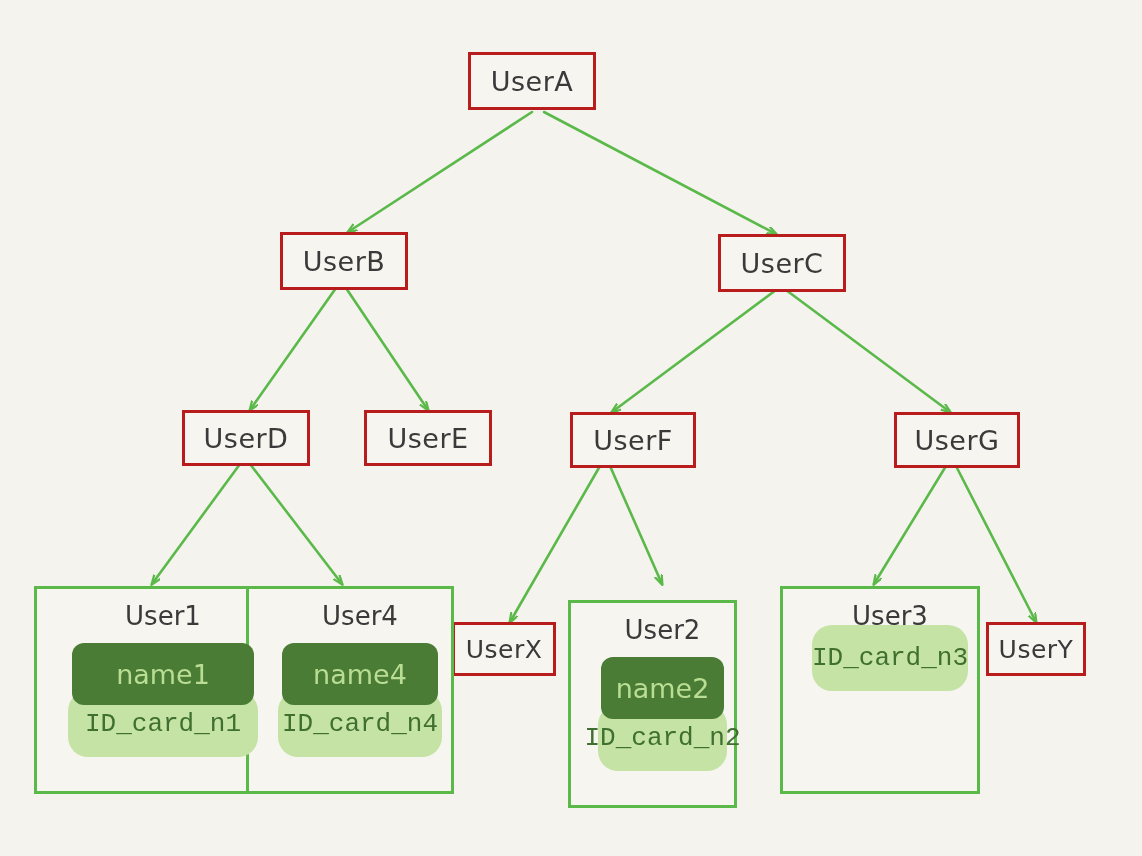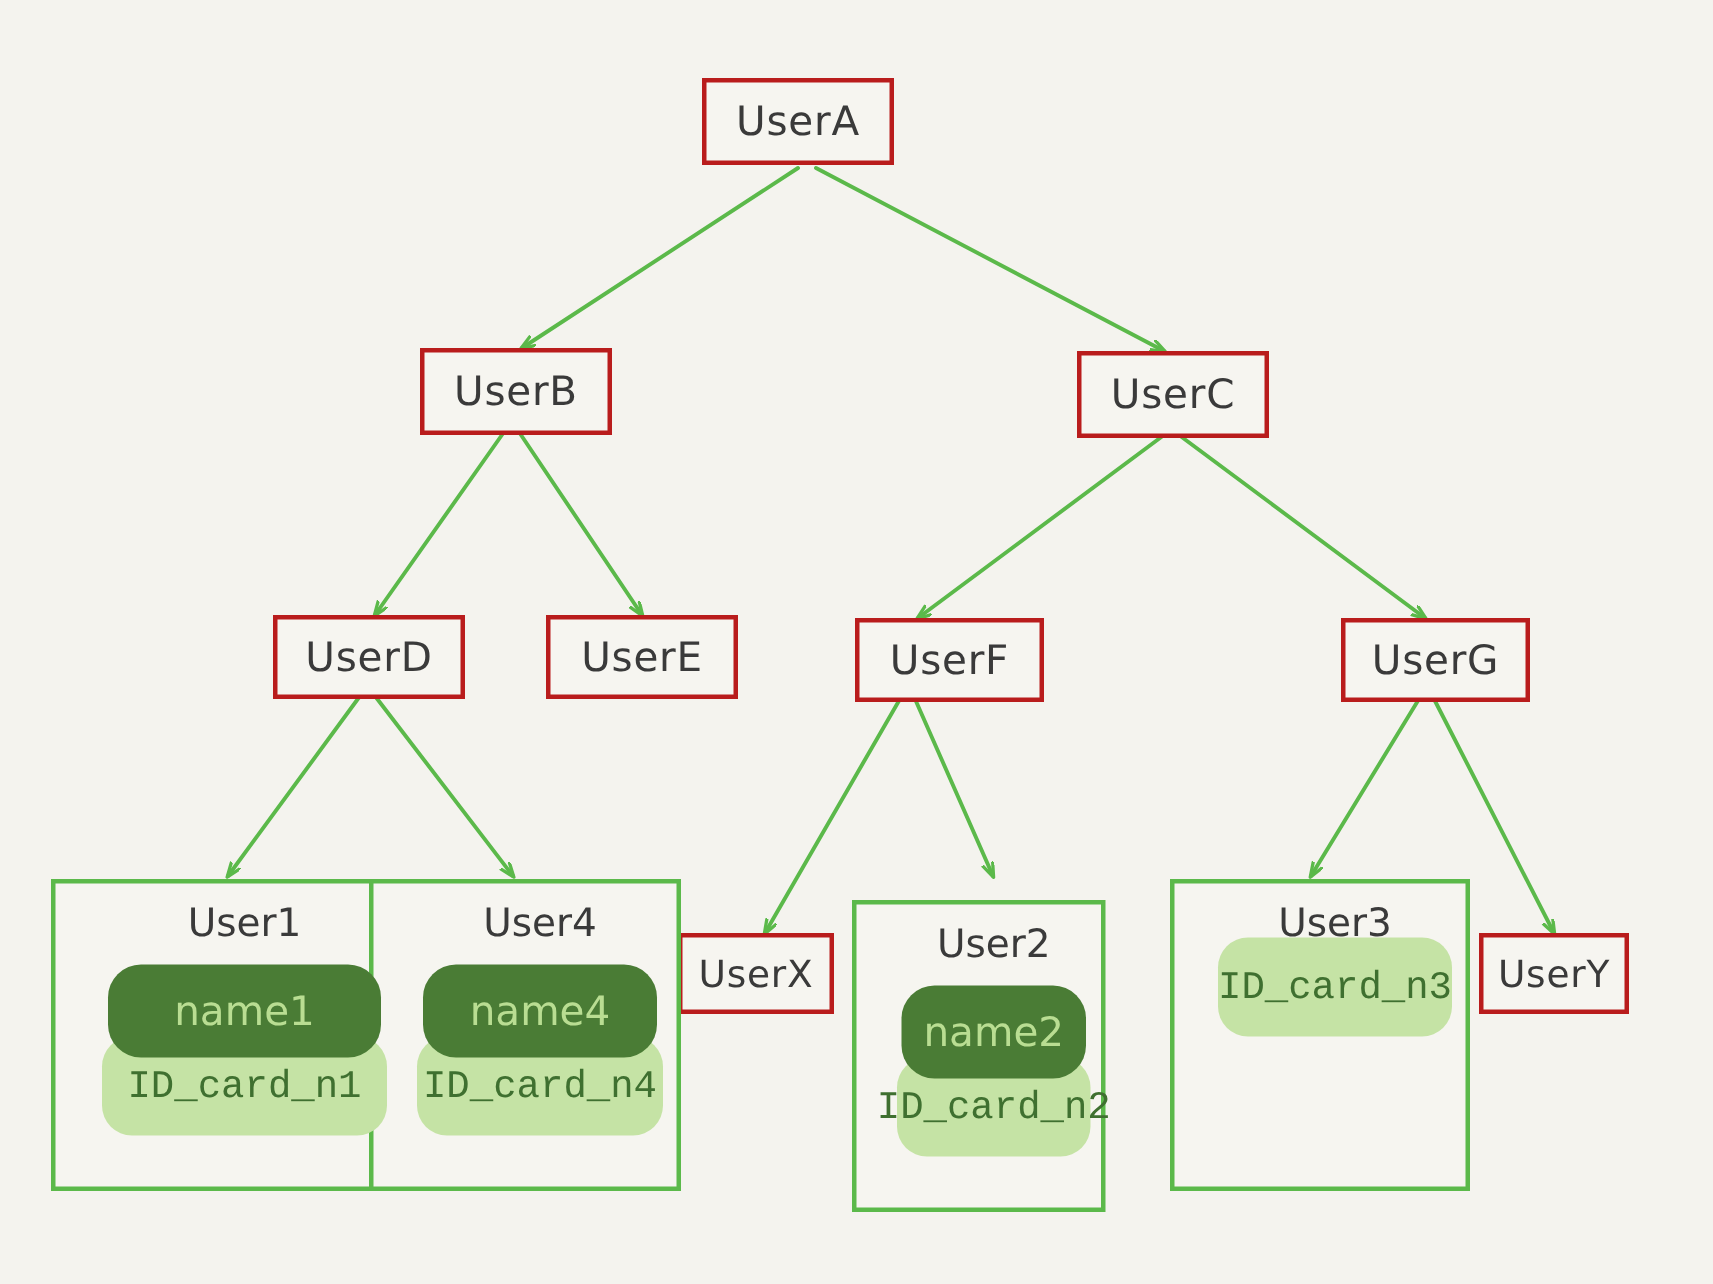--- a/index.html
+++ b/index.html
@@ -68,21 +68,21 @@
     flex-direction: column;
     align-items: center;
     justify-content: flex-start;
   }
   .pill {
     box-sizing: border-box;
     display: flex;
     align-items: center;
     justify-content: center;
     white-space: nowrap;
-    border-radius: 22px;
+    border-radius: 12px;
   }
   .pill-name {
     width: 86%;
     height: 62px;
     background: #4a7c35;
     color: #b9dd92;
     font-size: 27px;
     margin-top: 4px;
     z-index: 2;
   }

